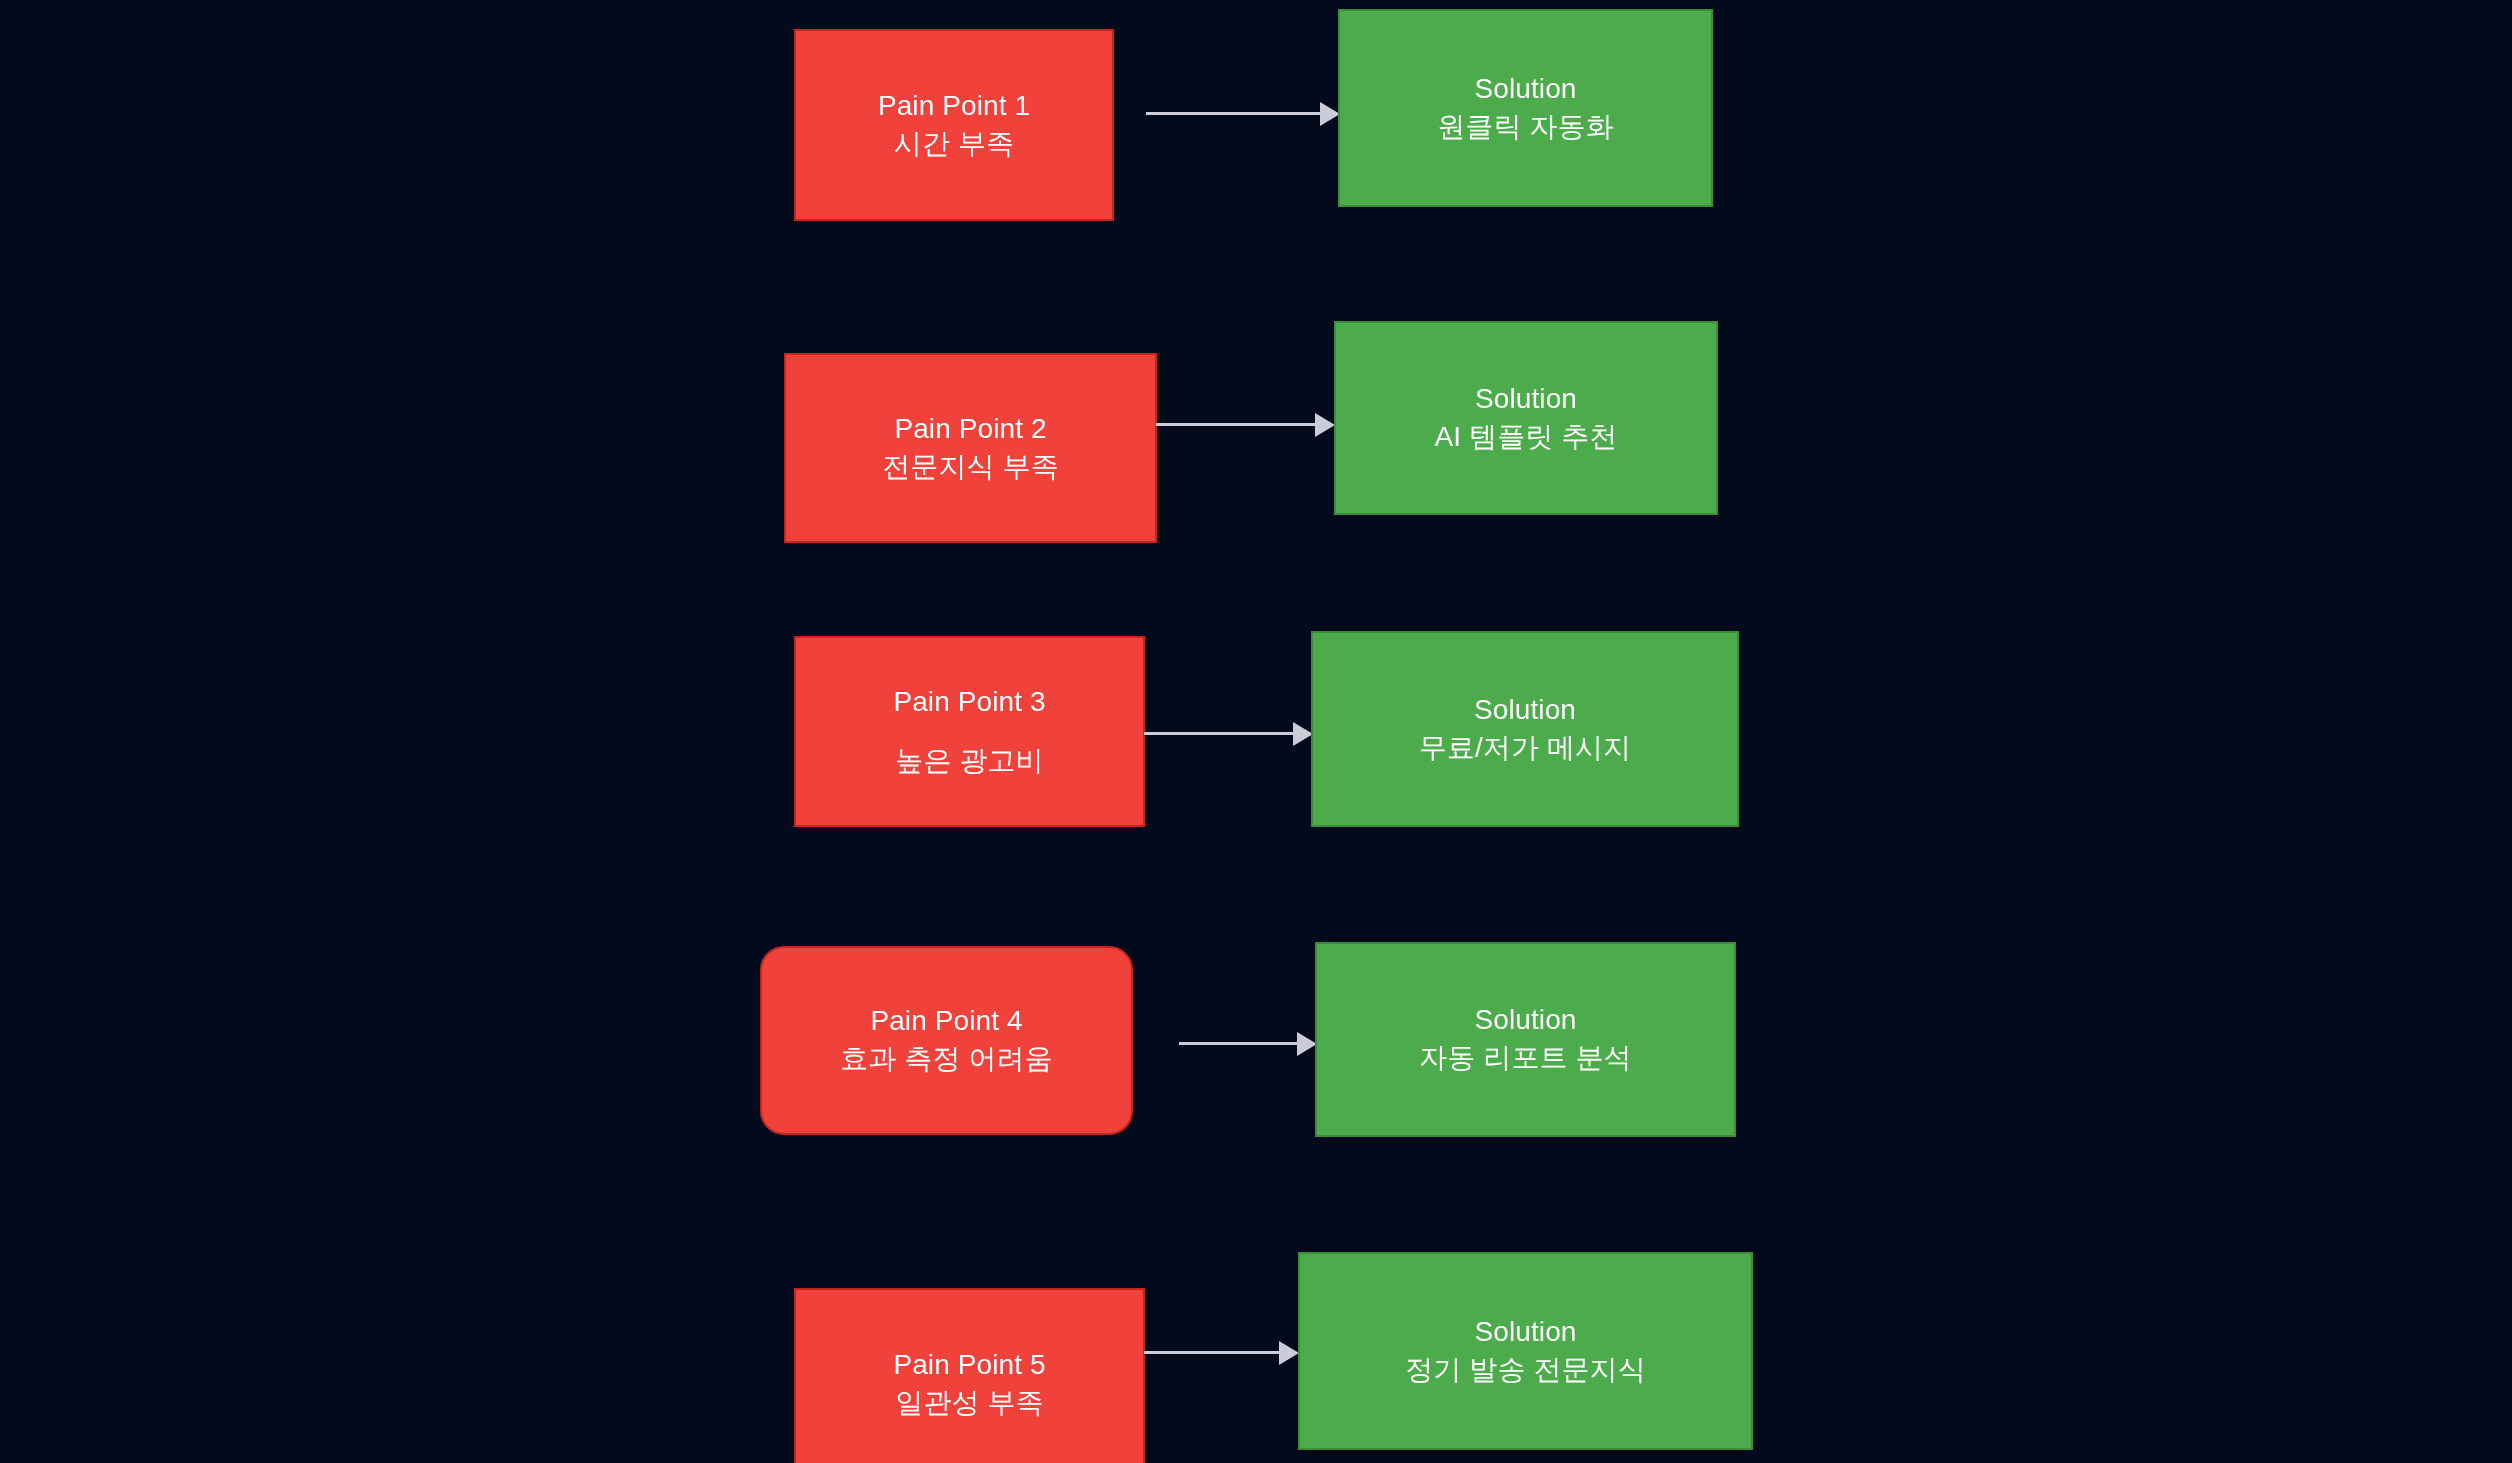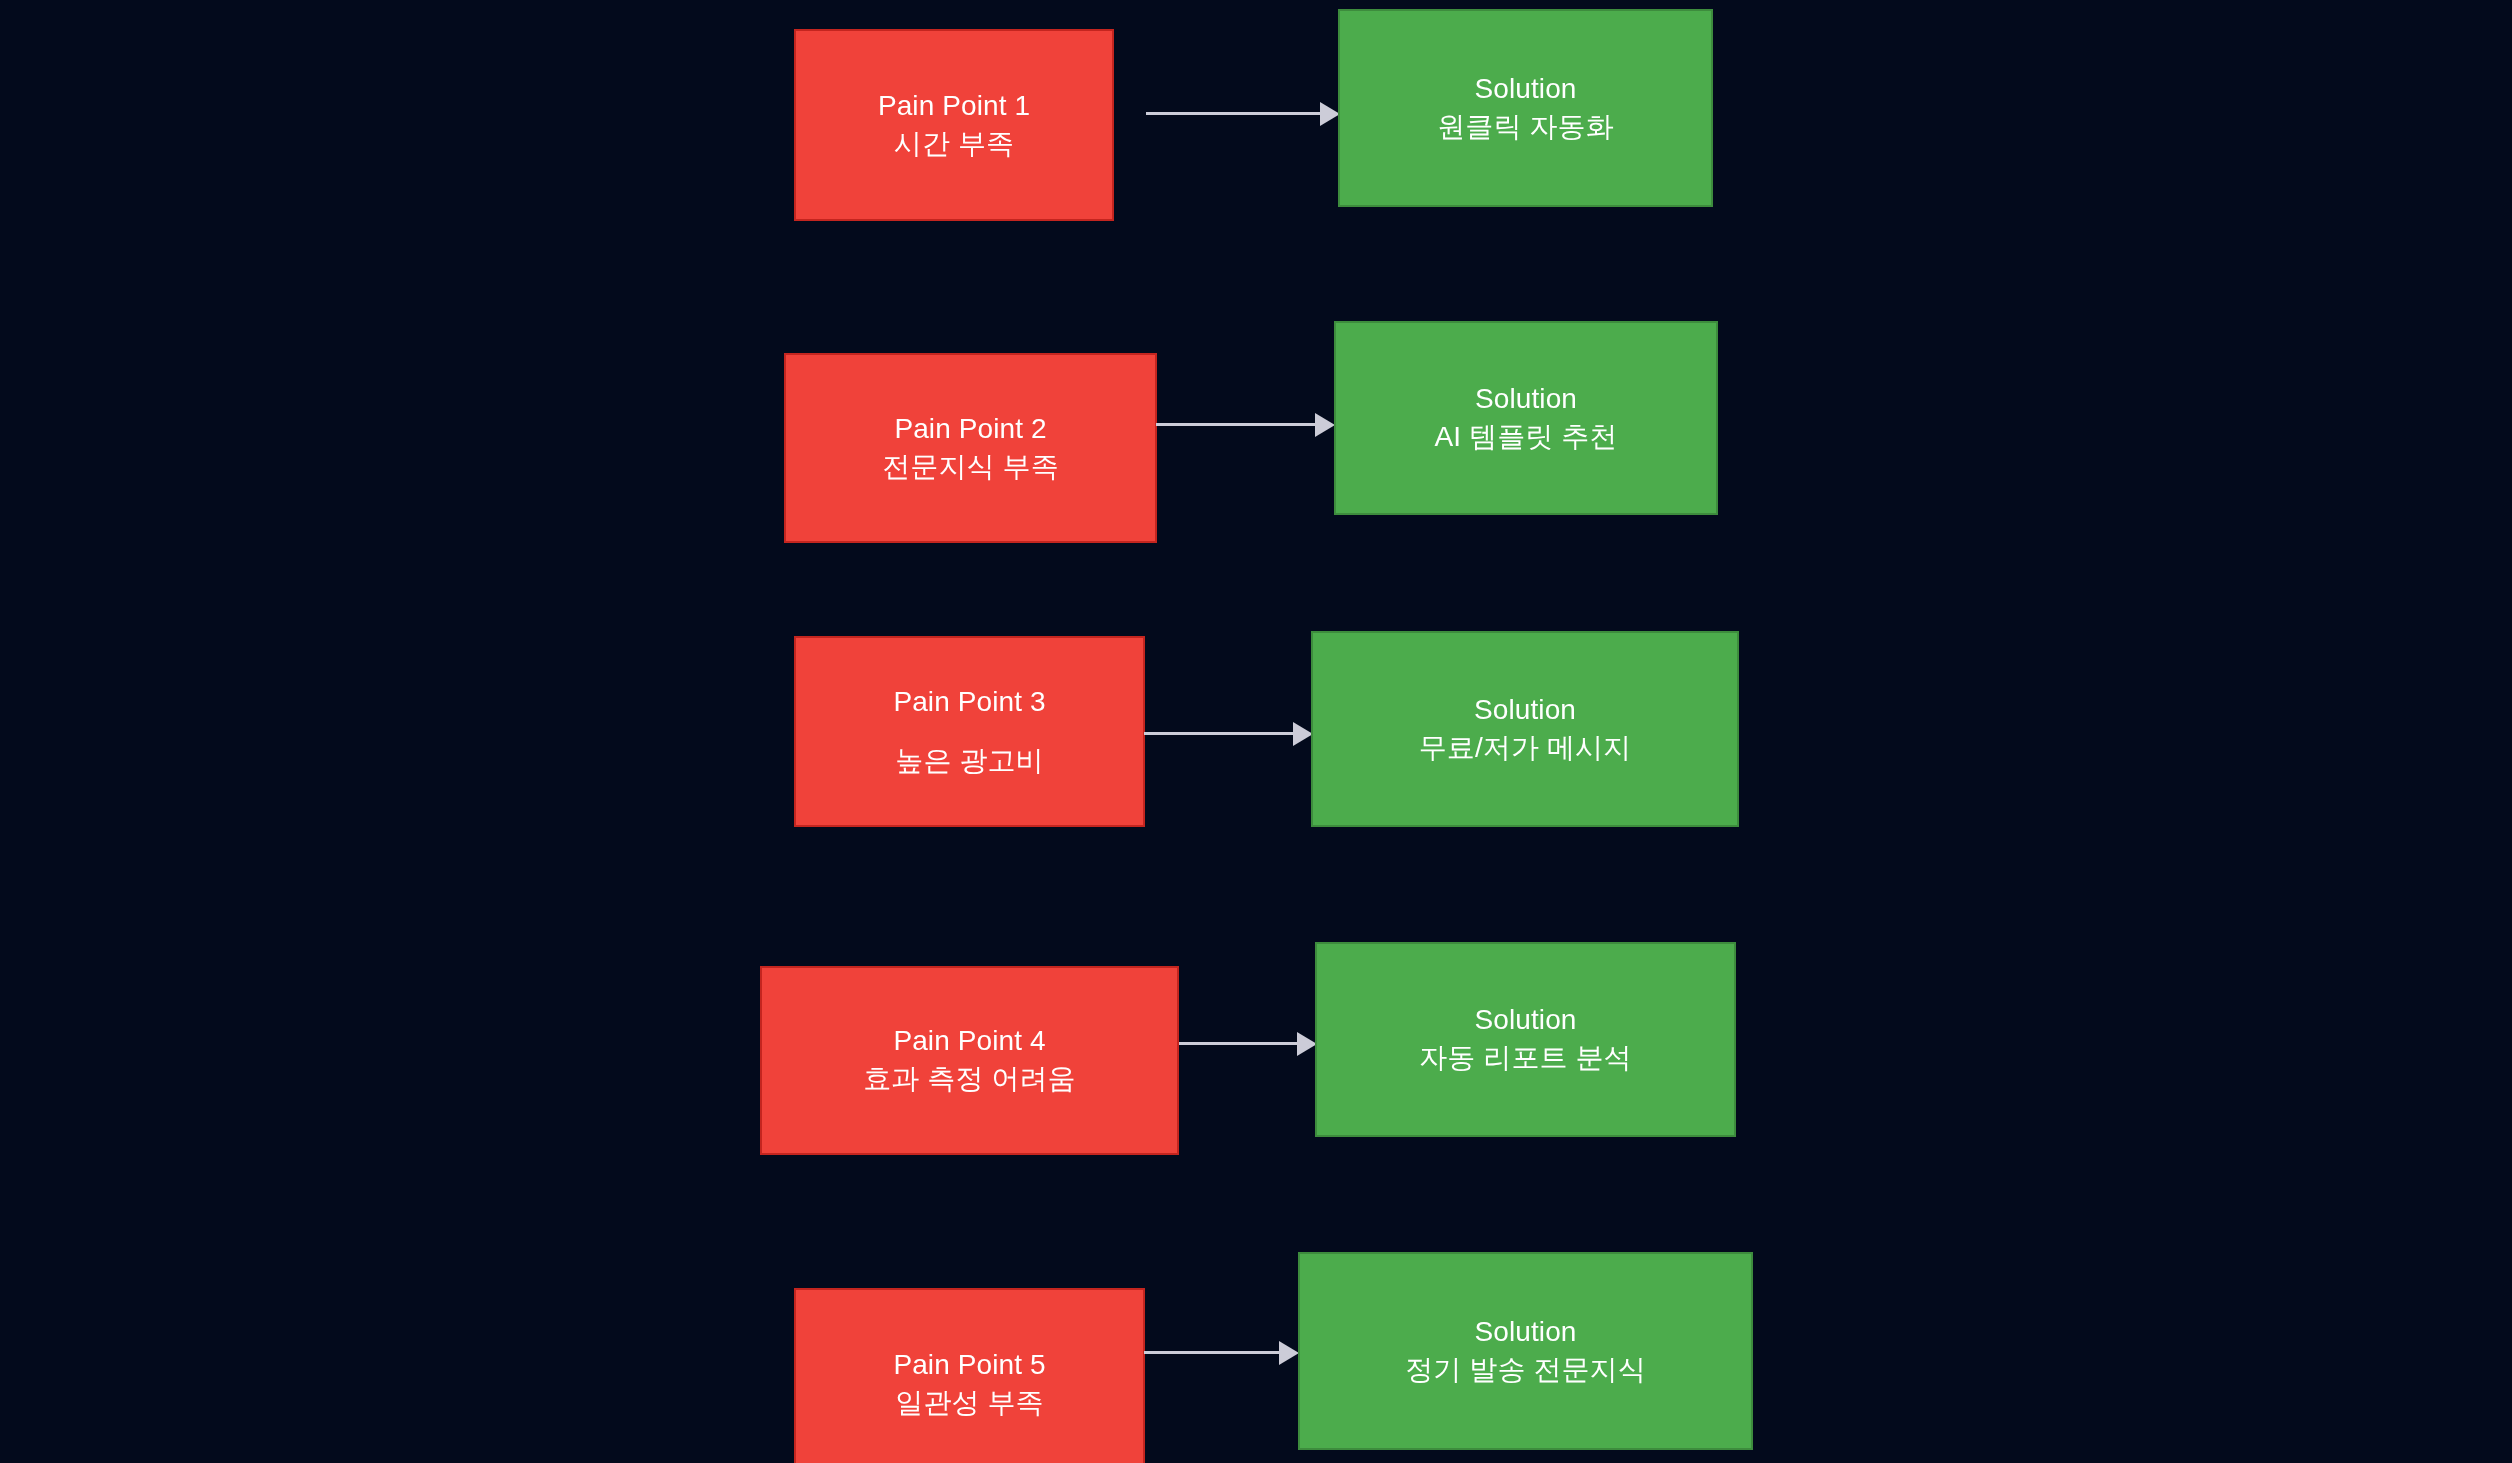--- a/index.html
+++ b/index.html
@@ -104,21 +104,21 @@
         <span class="node-line">높은 광고비</span>
       </div>
       <div class="connector" style="left: 1144px; top: 732px; width: 150px;"></div>
       <div class="arrow-head" style="left: 1293px; top: 722px;"></div>
       <div class="node-box solution" style="left: 1311px; top: 631px; width: 428px; height: 196px;">
         <span class="node-line">Solution</span>
         <span class="node-line">무료/저가 메시지</span>
       </div>
     </div>
     <div class="flow-row">
-      <div class="node-box pain" style="left: 760px; top: 966px; width: 419px; height: 189px;">
+      <div class="node-box pain" style="left: 760px; top: 946px; width: 373px; height: 189px; border-radius: 24px;">
         <span class="node-line">Pain Point 4</span>
         <span class="node-line">효과 측정 어려움</span>
       </div>
       <div class="connector" style="left: 1179px; top: 1042px; width: 120px;"></div>
       <div class="arrow-head" style="left: 1297px; top: 1032px;"></div>
       <div class="node-box solution" style="left: 1315px; top: 942px; width: 421px; height: 195px;">
         <span class="node-line">Solution</span>
         <span class="node-line">자동 리포트 분석</span>
       </div>
     </div>

